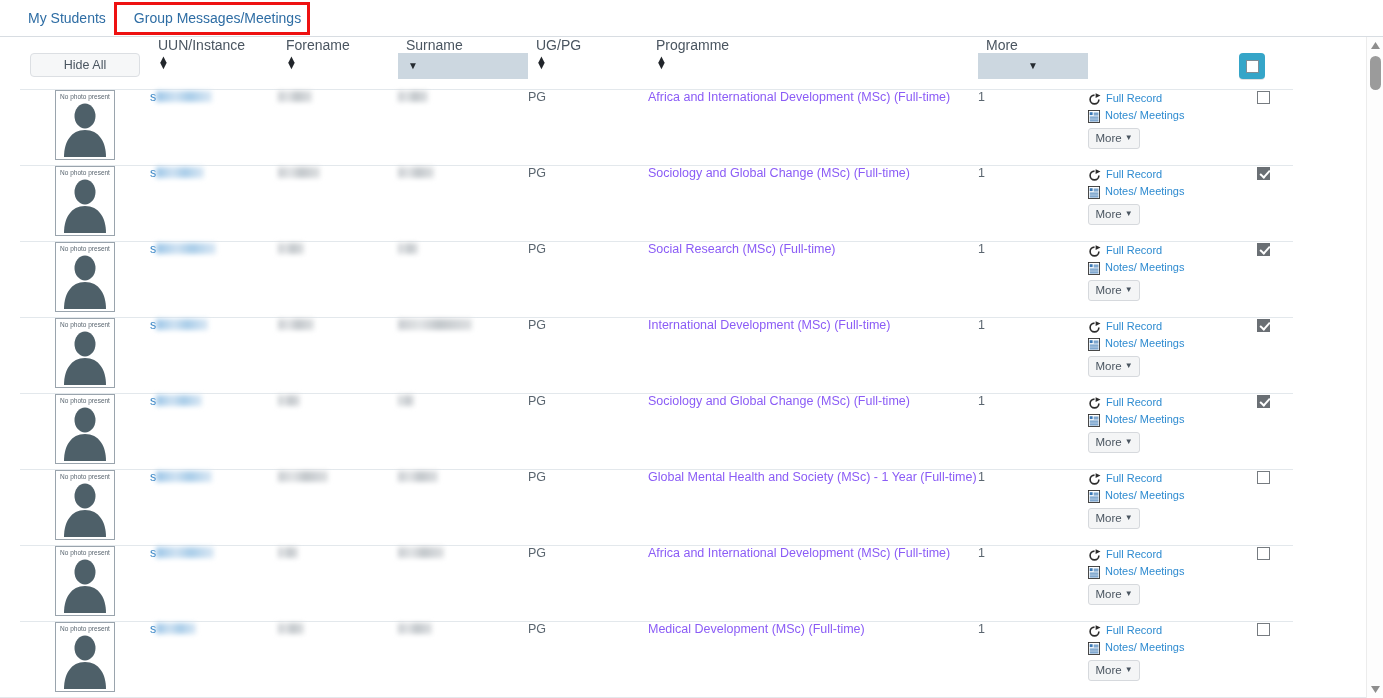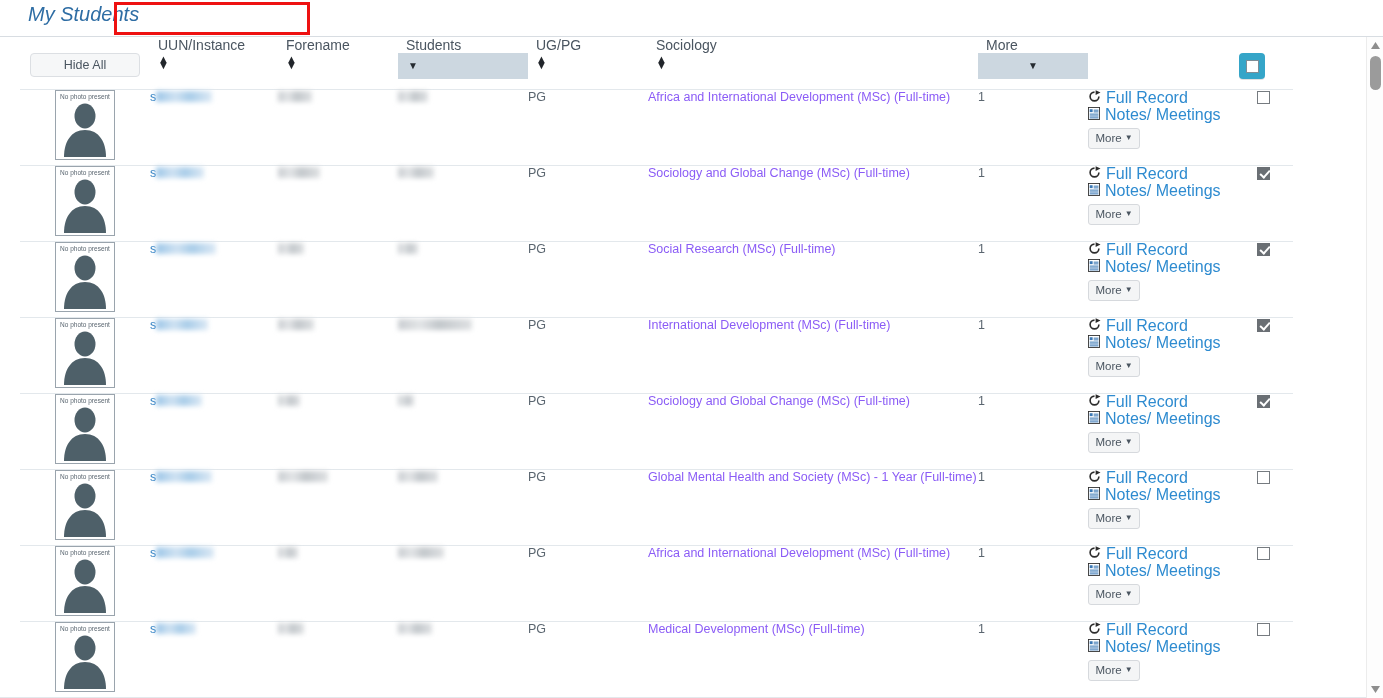--- a/index.html
+++ b/index.html
@@ -14,26 +14,25 @@
   
   .tabbar {
     position: relative;
     height: 37px;
     border-bottom: 1px solid #d8dde2;
     display: flex;
     align-items: flex-end;
     padding-left: 14px;
   }
   .tab {
-    font-size: 20px;
+    font-size: 14px;
     color: #2e6da4;
     padding: 0 14px 10px 14px;
     cursor: pointer;
     white-space: nowrap;
-    font-style: italic;
   }
   .tab.active {
     color: #2e6da4;
   }
   .tab-highlight {
     position: absolute;
     left: 114px;
     top: 2px;
     width: 196px;
     height: 33px;
@@ -186,23 +185,23 @@
     filter: blur(2.4px);
   }
   .blur.link { background: linear-gradient(90deg,#9cc6e8 0%, #cfe2f2 35%, #a9cde9 60%, #dce9f5 100%); }
   .blur.gray { background: linear-gradient(90deg,#c9cdd1 0%, #e3e5e7 30%, #c2c7cb 55%, #dfe1e3 100%); }
   .uun-prefix { color: #2e7fc2; font-size: 12.5px; }
 
   
   .act-cell { padding-top: 7px; padding-left: 6px; }
   .act-link {
     display: flex;
-    align-items: flex-start;
+    align-items: flex-end;
     gap: 5px;
-    font-size: 16px;
+    font-size: 11px;
     color: #2e8bd0;
     text-decoration: none;
     line-height: 16px;
     margin-bottom: 1px;
     cursor: pointer;
     white-space: nowrap;
   }
   .act-link svg { flex: 0 0 auto; }
   .more-btn {
     margin-top: 5px;
@@ -272,20 +271,21 @@
     left: 0; bottom: 0;
     width: 1366px; height: 1px;
     background: #e3e8ec;
   }
 </style>
 </head>
 <body>
 
 <div class="tabbar">
   <div class="tab">My Students</div>
+  <div class="tab active">Group Messages/Meetings</div>
   <div class="tab-highlight"></div>
 </div>
 
 <div class="table-area">
 
   <table class="grid">
     <colgroup>
       <col class="c-photo">
         <col class="c-uun">
         <col class="c-fore">
@@ -295,23 +295,23 @@
         <col class="c-year">
         <col class="c-act">
         <col class="c-chk">
     </colgroup>
 
     <tbody>
         <tr>
       <th></th>
       <th class="hdr-title pad">UUN/Instance</th>
       <th class="hdr-title pad">Forename</th>
-      <th class="hdr-title pad">Students</th>
+      <th class="hdr-title pad">Surname</th>
       <th class="hdr-title pad">UG/PG</th>
-      <th class="hdr-title pad">Sociology</th>
+      <th class="hdr-title pad">Programme</th>
       <th class="hdr-title pad">More</th>
       <th></th>
       <th></th>
     </tr>
 
     <tr>
       <td class="hdr-ctl">
         <div class="hide-all-btn">Hide All</div>
       </td>
 

